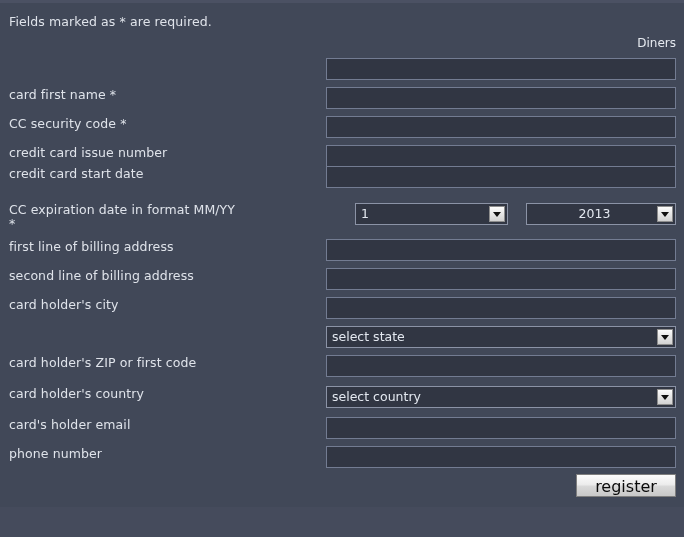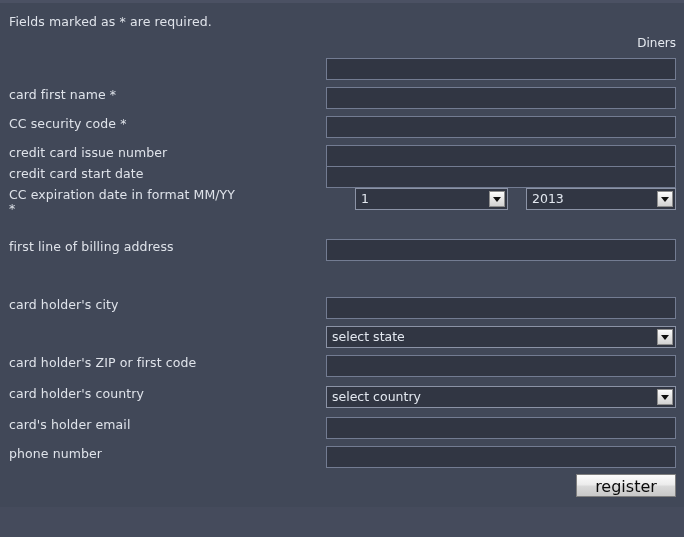--- a/index.html
+++ b/index.html
@@ -172,42 +172,46 @@
   <div class="row" style="top:145px;">
     <div class="label">credit card issue number</div>
     <input class="txt" type="text" placeholder="" style="">
   </div>
 
   <div class="row" style="top:166px;">
     <div class="label">credit card start date</div>
     <input class="txt" type="text" placeholder="" style="">
   </div>
 
-  <div class="row" style="top:188px; height:36px;">
+  <div class="row" style="top:203px; height:36px;">
     <div class="label two-line">CC expiration date in format MM/YY
 *</div>
     <div class="sel sel-month" style="top:0;">
       <span class="sel-text">1</span>
       <span class="arrow-btn">
           <span class="tri"></span>
         </span>
     </div>
-    <div class="sel sel-year" style="top:0;">
+    <div class="sel sel-year" style="top:0;text-align:center;">
       <span class="sel-text">2013</span>
       <span class="arrow-btn">
           <span class="tri"></span>
         </span>
     </div>
   </div>
 
   <div class="row" style="top:239px;">
     <div class="label">first line of billing address</div>
     <input class="txt" type="text" placeholder="" style="">
   </div>
 
+  <div class="row" style="top:268px;">
+    <div class="label">second line of billing address</div>
+    <input class="txt" type="text" placeholder="" style="">
+  </div>
 
   <div class="row" style="top:297px;">
     <div class="label">card holder's city</div>
     <input class="txt" type="text" placeholder="" style="">
   </div>
 
   <div class="row" style="top:326px;">
     <div class="sel sel-wide" style="top:0;">
       <span class="sel-text">select state</span>
       <span class="arrow-btn">

